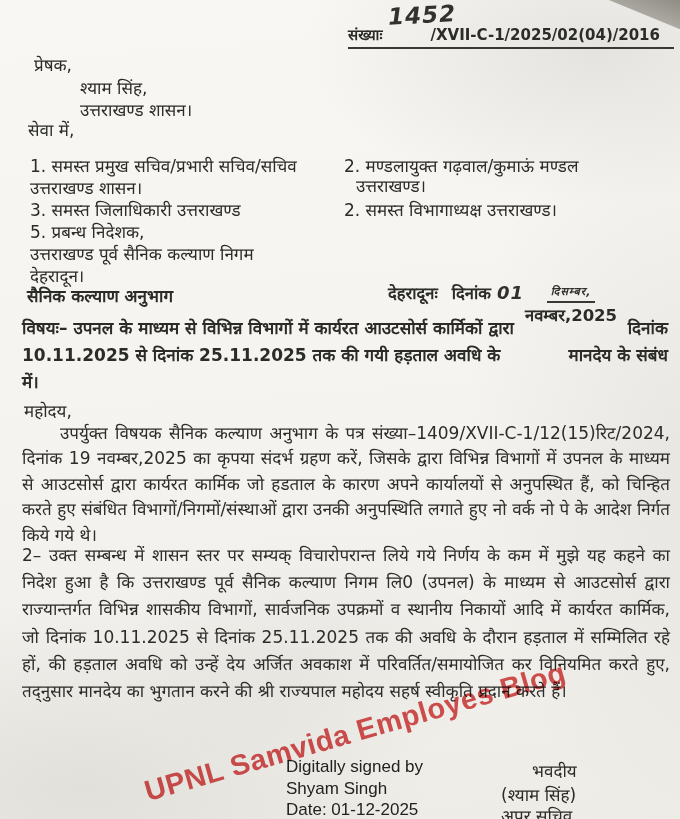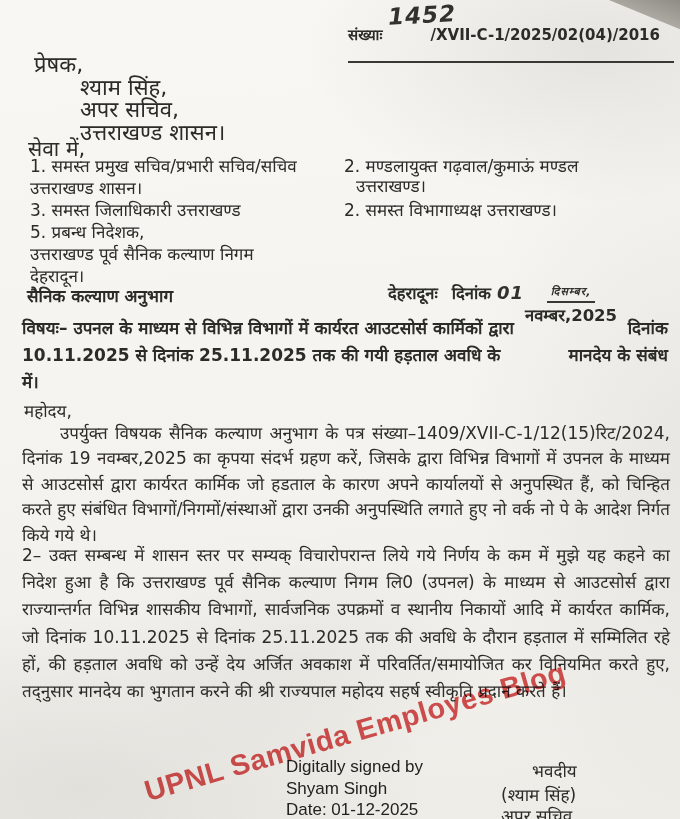--- a/index.html
+++ b/index.html
@@ -36,28 +36,28 @@
     letter-spacing:1px;
   }
   .num1452{
     position:absolute;left:388px;top:2px;
     font-size:23px;transform:rotate(-3deg);
   }
   .refline{
     position:absolute;left:348px;top:24px;width:326px;
     font-size:15px;font-weight:700;
     border-bottom:2px solid #3a3833;
-    padding-bottom:17px;
+    padding-bottom:3px;
     display:flex;align-items:baseline;
     white-space:nowrap;
   }
   .refline .gap{display:inline-block;width:48px;}
-  .sender{position:absolute;left:34px;top:54px;font-size:22px;line-height:22.5px;}
+  .sender{position:absolute;left:34px;top:54px;font-size:17px;line-height:22.5px;}
   .sender .ind{margin-left:46px;}
-  .to-label{position:absolute;left:28px;top:134px;font-size:21px;}
+  .to-label{position:absolute;left:28px;top:118px;font-size:17px;}
   .col{position:absolute;font-size:17px;line-height:22px;}
   .col-left{left:30px;top:155px;width:312px;}
   .col-right{left:344px;top:155px;width:330px;}
   .col-right .r-ind{margin-left:12px;font-family:Liberation Mono, monospace;}
   .dept-line{position:absolute;left:27px;top:284px;font-size:17px;font-weight:600;}
   .dateline{
     position:absolute;left:388px;top:281px;font-size:16.5px;font-weight:600;
     white-space:nowrap;
   }
   .dateline .sp{display:inline-block;width:14px;}
@@ -115,21 +115,20 @@
 
   <div class="refline">
     <span>संख्याः</span>
     <span class="gap"></span>
     <span>/XVII-C-1/2025/02(04)/2016</span>
   </div>
 
   <div class="sender">
     <div>प्रेषक,</div>
     <div class="ind">श्याम सिंह,</div>
-    <div class="ind">अपर सचिव,</div>
     <div class="ind">उत्तराखण्ड शासन।</div>
   </div>
 
   <div class="to-label">सेवा में,</div>
 
   <div class="col col-left">
     <div>1. समस्त प्रमुख सचिव/प्रभारी  सचिव/सचिव</div>
     <div>उत्तराखण्ड शासन।</div>
     <div>3. समस्त जिलाधिकारी उत्तराखण्ड</div>
     <div>5. प्रबन्ध निदेशक,</div>

